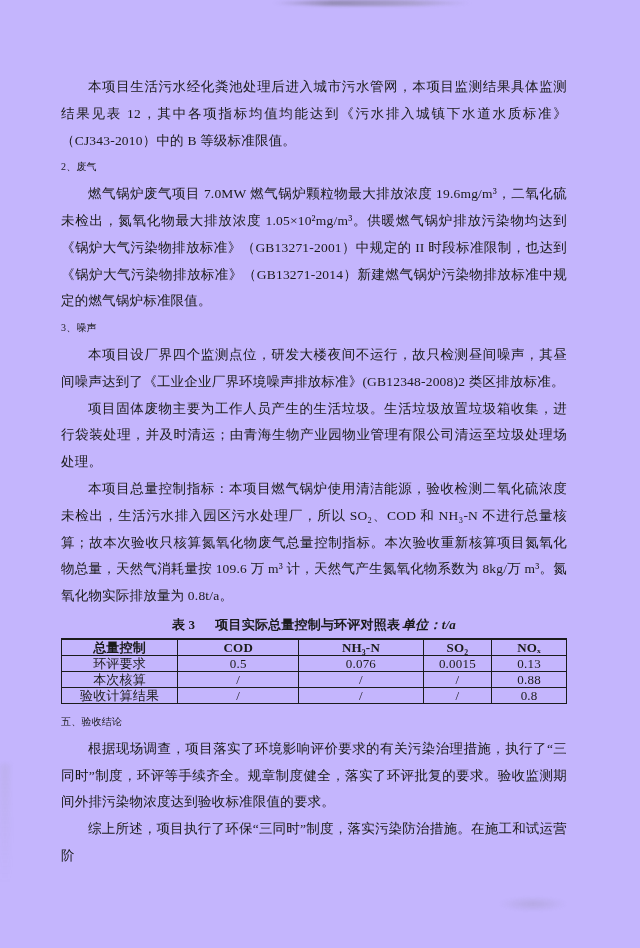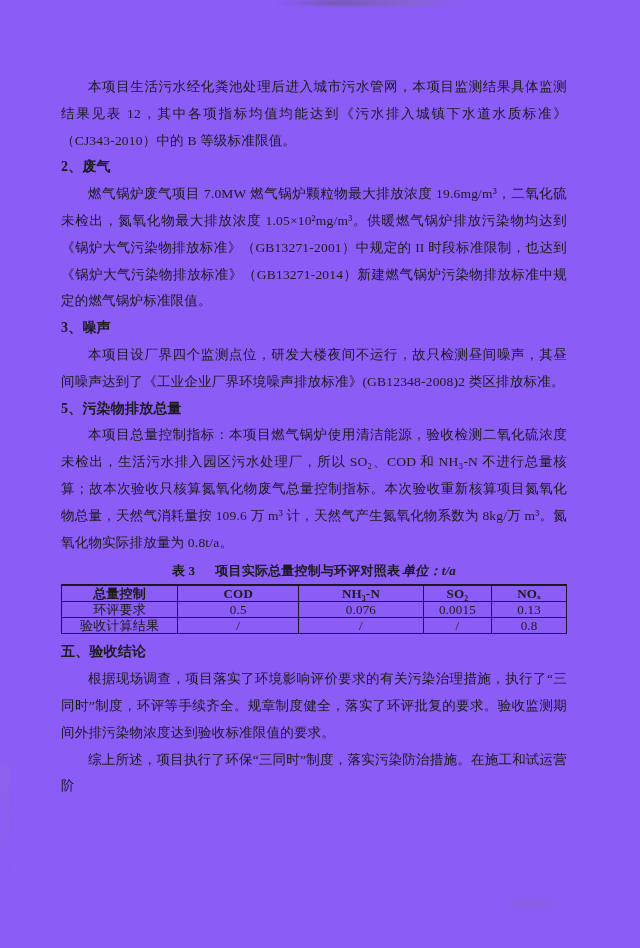--- a/index.html
+++ b/index.html
@@ -1,29 +1,29 @@
 <!DOCTYPE html>
 <html><head>
 <meta charset="utf-8">
 <style>
   * { margin:0; padding:0; box-sizing:border-box; }
   html,body { width:640px; height:948px; }
   body { background:#d8d8d8; font-family:"Liberation Serif","DejaVu Serif",serif; }
   .page {
     position:relative; width:640px; height:948px;
-    background:#8b5cf6; color:#1b1b1b; overflow:hidden;
+    background:#c4b5fd; color:#1b1b1b; overflow:hidden;
   }
   .content {
     position:absolute; left:61px; top:74px; width:506px;
     font-size:13.5px; line-height:26.8px; text-align:justify;
     letter-spacing:0.2px;
   }
   .para { text-indent:2em; }
   .para-noindent { text-indent:0; }
-  .heading { font-weight:bold; font-size:14px; line-height:26.8px; }
+  .heading { font-weight:normal; font-size:10px; line-height:26.8px; }
   .t3-caption {
     text-align:center; font-weight:bold; font-size:13px;
     margin-top:4px; line-height:22px; text-indent:0;
   }
   .t3-caption .cap-label { margin-right:20px; }
   .t3-caption .cap-unit { margin-left:2px;font-style:italic; }
   table.t3 {
     border-collapse:collapse; width:506px; margin-top:2px;
     table-layout:fixed;
   }
@@ -70,22 +70,22 @@
 
     <h3 class="heading">2、废气</h3>
 
     <p class="para">燃气锅炉废气项目 7.0MW 燃气锅炉颗粒物最大排放浓度 19.6mg/m³，二氧化硫未检出，氮氧化物最大排放浓度 1.05×10²mg/m³。供暖燃气锅炉排放污染物均达到《锅炉大气污染物排放标准》（GB13271-2001）中规定的 II 时段标准限制，也达到《锅炉大气污染物排放标准》（GB13271-2014）新建燃气锅炉污染物排放标准中规定的燃气锅炉标准限值。</p>
 
     <h3 class="heading">3、噪声</h3>
 
     <p class="para">本项目设厂界四个监测点位，研发大楼夜间不运行，故只检测昼间噪声，其昼间噪声达到了《工业企业厂界环境噪声排放标准》(GB12348-2008)2 类区排放标准。</p>
 
 
+    <p class="para">项目固体废物主要为工作人员产生的生活垃圾。生活垃圾放置垃圾箱收集，进行袋装处理，并及时清运；由青海生物产业园物业管理有限公司清运至垃圾处理场处理。</p>
 
-    <h3 class="heading">5、污染物排放总量</h3>
 
     <p class="para">本项目总量控制指标：本项目燃气锅炉使用清洁能源，验收检测二氧化硫浓度未检出，生活污水排入园区污水处理厂，所以 SO₂、COD 和 NH₃-N 不进行总量核算；故本次验收只核算氮氧化物废气总量控制指标。本次验收重新核算项目氮氧化物总量，天然气消耗量按 109.6 万 m³ 计，天然气产生氮氧化物系数为 8kg/万 m³。氮氧化物实际排放量为 0.8t/a。</p>
 
 
     <div class="t3-caption">
       <span class="cap-label">表 3</span><span>项目实际总量控制与环评对照表</span><span class="cap-unit">单位：t/a</span>
     </div>
 
     <table class="t3">
       <colgroup>
@@ -104,20 +104,27 @@
         <th>NOₓ</th>
       </tr>
       <tr>
         <td class="rowhead">环评要求</td>
         <td>0.5</td>
         <td>0.076</td>
         <td>0.0015</td>
         <td>0.13</td>
       </tr>
       <tr>
+        <td class="rowhead">本次核算</td>
+        <td>/</td>
+        <td>/</td>
+        <td>/</td>
+        <td>0.88</td>
+      </tr>
+      <tr>
         <td class="rowhead">验收计算结果</td>
         <td>/</td>
         <td>/</td>
         <td>/</td>
         <td>0.8</td>
       </tr>
     </tbody>
       </table>
 
     <h3 class="heading after-table">五、验收结论</h3>

